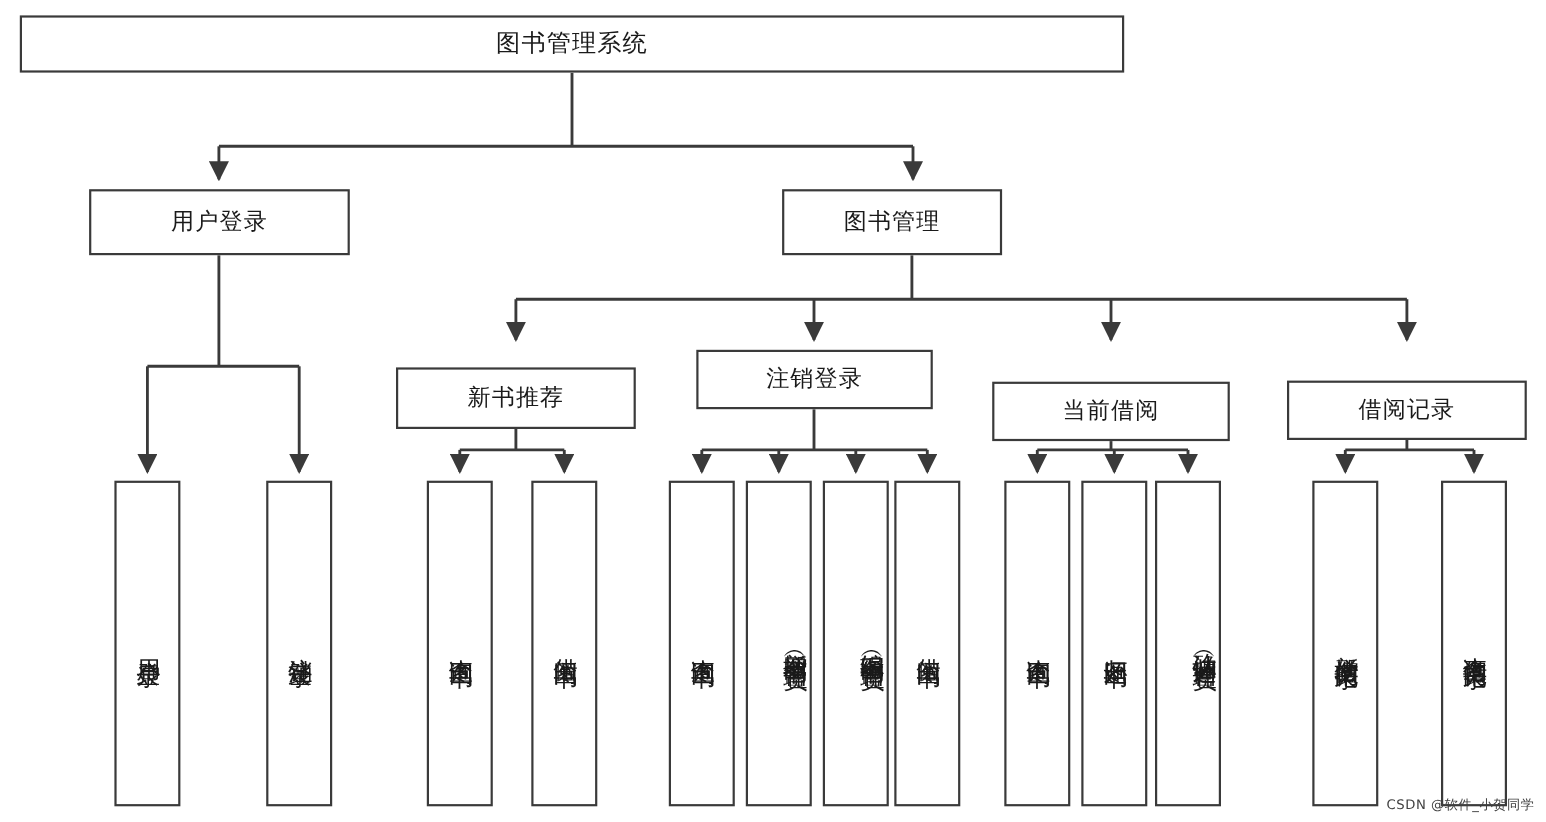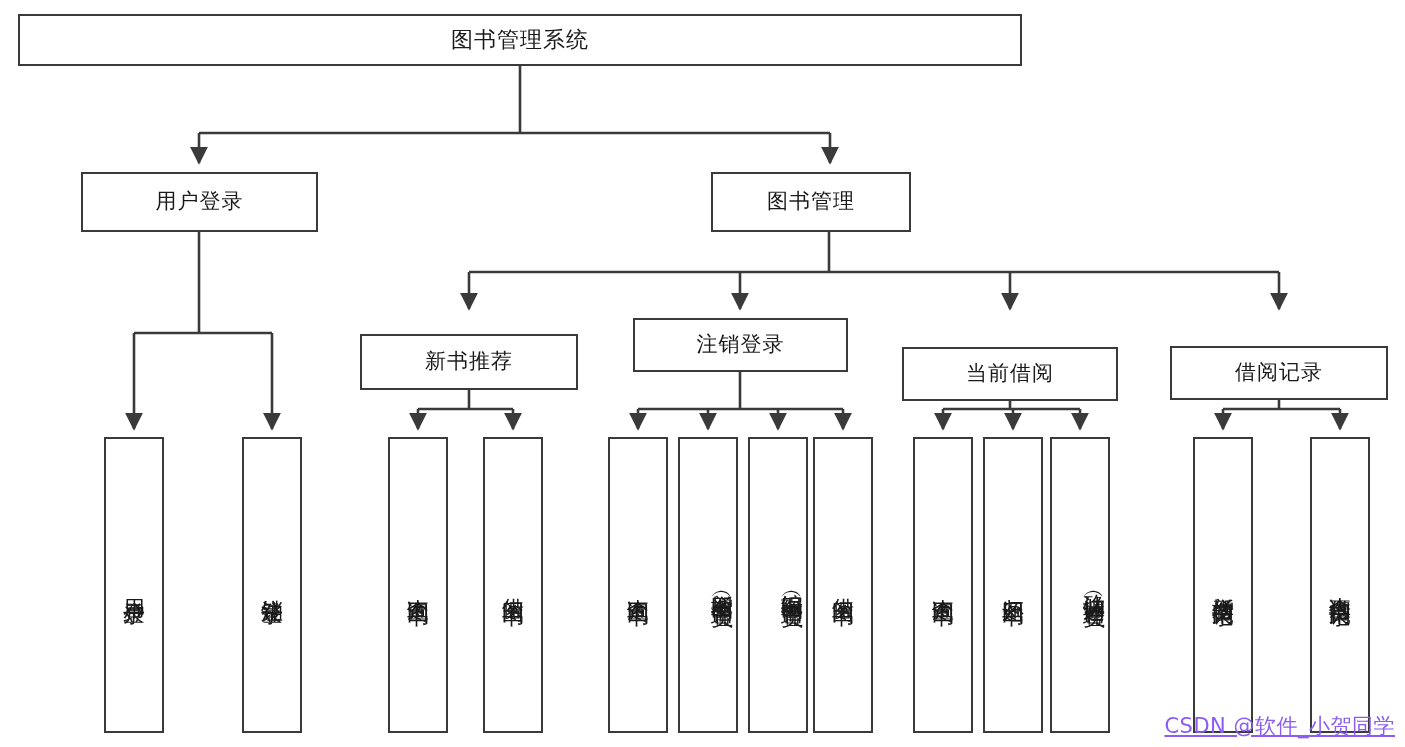--- a/index.html
+++ b/index.html
@@ -55,26 +55,25 @@
     align-items: flex-start;
     justify-content: center;
   }
   .node-v.v-center {
     align-items: center;
   }
   .watermark {
     position: absolute;
     right: 10px;
     bottom: 7px;
-    font-size: 21px;
-    color: #8b5cf6;
+    font-size: 12px;
+    color: #404040;
     letter-spacing: 0.5px;
     white-space: nowrap;
     z-index: 3;
-    text-decoration: underline;
   }
 </style>
 </head>
 <body>
 
 <div id="diagram-root">
 
   <svg id="edge-layer" viewBox="0 0 1405 747" xmlns="http://www.w3.org/2000/svg">
     <defs>
       <marker id="arrow" viewBox="0 0 10 10" refX="9" refY="5" markerWidth="7" markerHeight="7" orient="auto-start-reverse">

